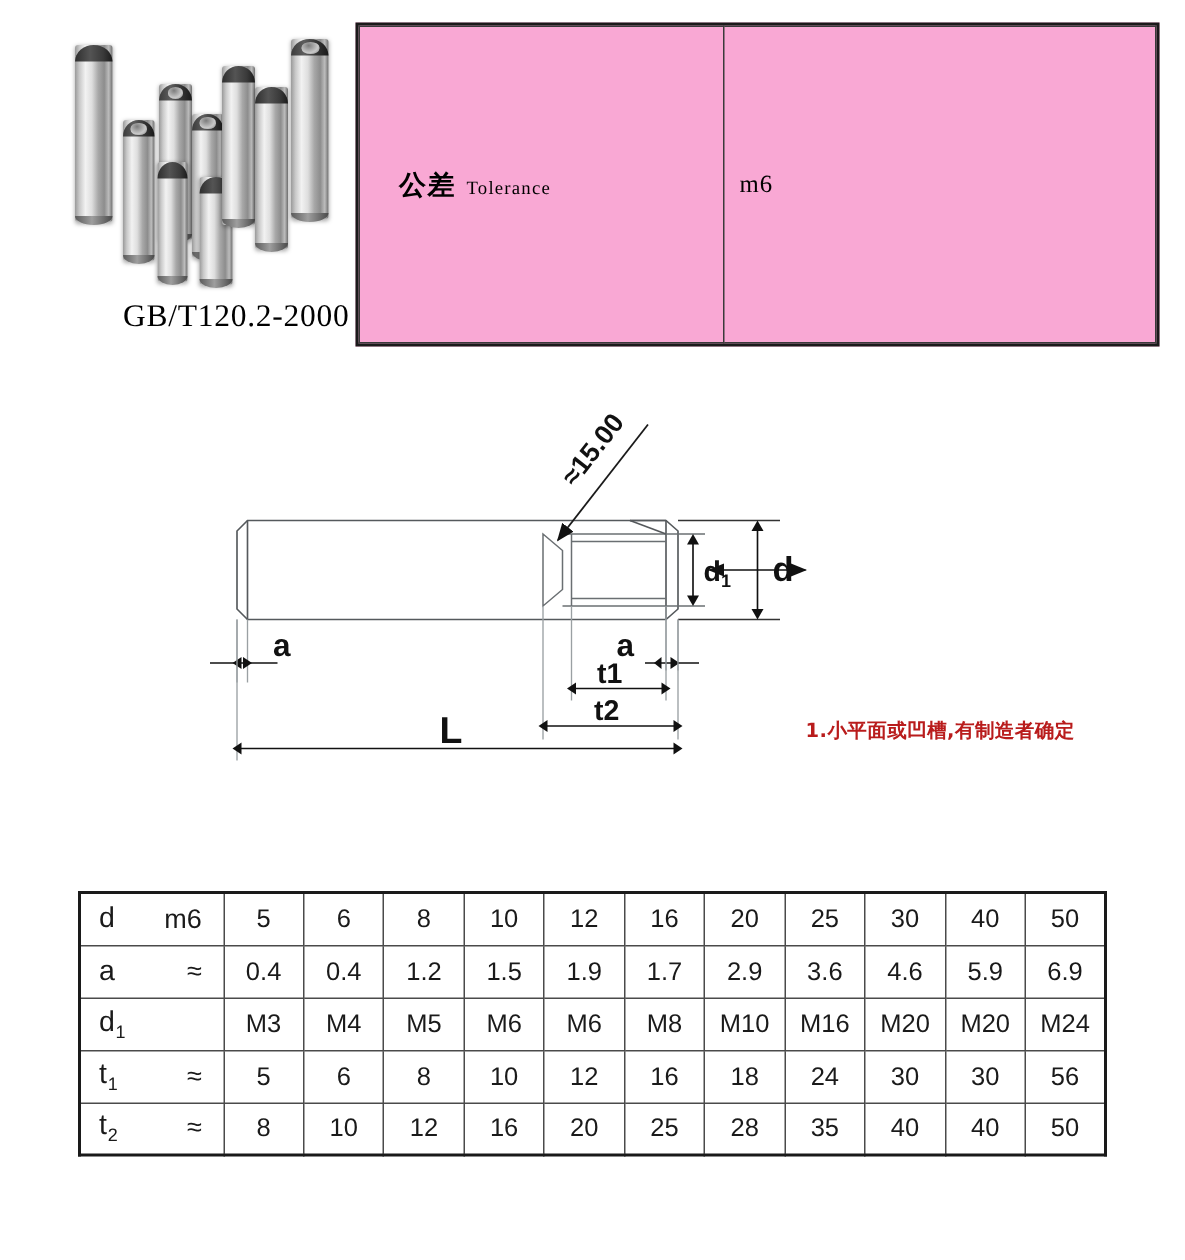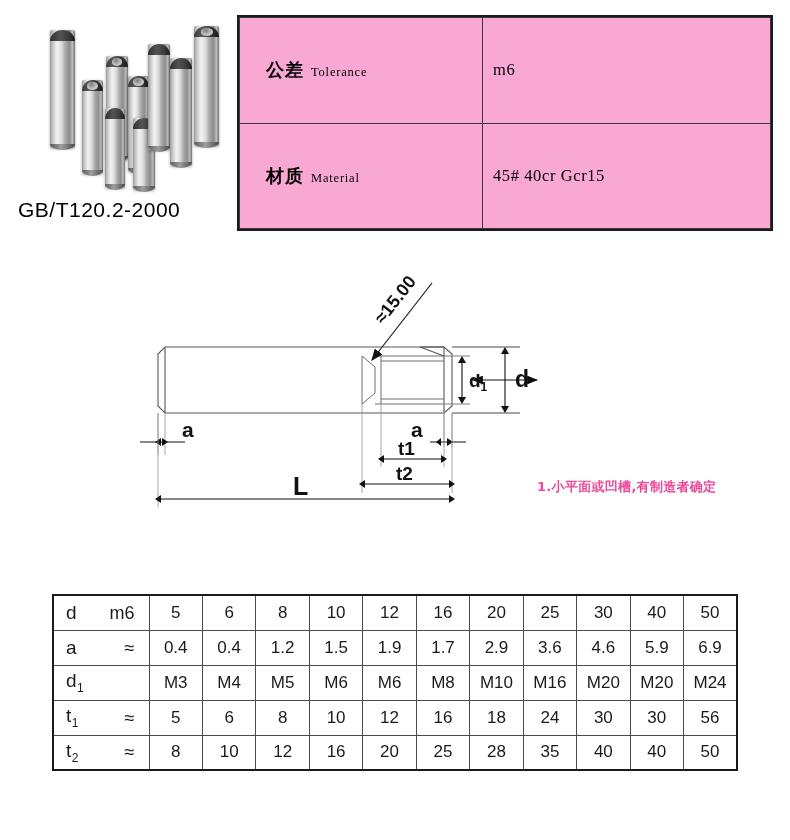--- a/index.html
+++ b/index.html
@@ -52,22 +52,22 @@
     position: absolute;
     left: 0; right: 0; bottom: -2px;
     height: 6px;
     border-radius: 50% / 0 0 100% 100%;
     background: linear-gradient(90deg, #5a5a5a, #9e9e9e 45%, #4a4a4a);
   }
   #gbt-label {
     position: absolute;
     left: 18px; top: 198px;
     width: 215px;
-    text-align: left;
-    font-family: Liberation Sans, sans-serif;
+    text-align: right;
+    font-family: Liberation Serif, serif;
     font-size: 21px;
     letter-spacing: 0.5px;
     white-space: nowrap;
   }
 
   
   #spec-table {
     position: absolute;
     left: 237px; top: 15px;
     width: 536px; height: 216px;
@@ -121,21 +121,21 @@
     left: 0; top: 255px;
     width: 790px; height: 270px;
   }
   #drawing svg { display: block; }
   #note-text {
     position: absolute;
     left: 537px; top: 478px;
     font-family: "DejaVu Sans", sans-serif;
     font-size: 13px;
     font-weight: 700;
-    color: #ec4899;
+    color: #b91c1c;
     white-space: nowrap;
     letter-spacing: 0.3px;
   }
 
   
   #dim-table {
     position: absolute;
     left: 52px; top: 594px;
     width: 686px;
   }
@@ -221,28 +221,20 @@
 
 <div id="spec-table">
   <table>
     <tbody>
         <tr>
       <td class="label-cell">
         <span class="cn">公差</span><span class="en">Tolerance</span>
       </td>
       <td>
         <span class="val">m6</span>
-      </td>
-    </tr>
-    <tr>
-      <td class="label-cell">
-        <span class="cn">材质</span><span class="en">Material</span>
-      </td>
-      <td>
-        <span class="val">45# 40cr Gcr15</span>
       </td>
     </tr>
   </tbody>
     </table>
 </div>
 
 <div id="drawing">
 <svg width="790" height="270" viewBox="0 0 790 270" xmlns="http://www.w3.org/2000/svg">
   <defs>
     <marker id="arrR" markerWidth="10" markerHeight="8" refX="9" refY="4" orient="auto">

